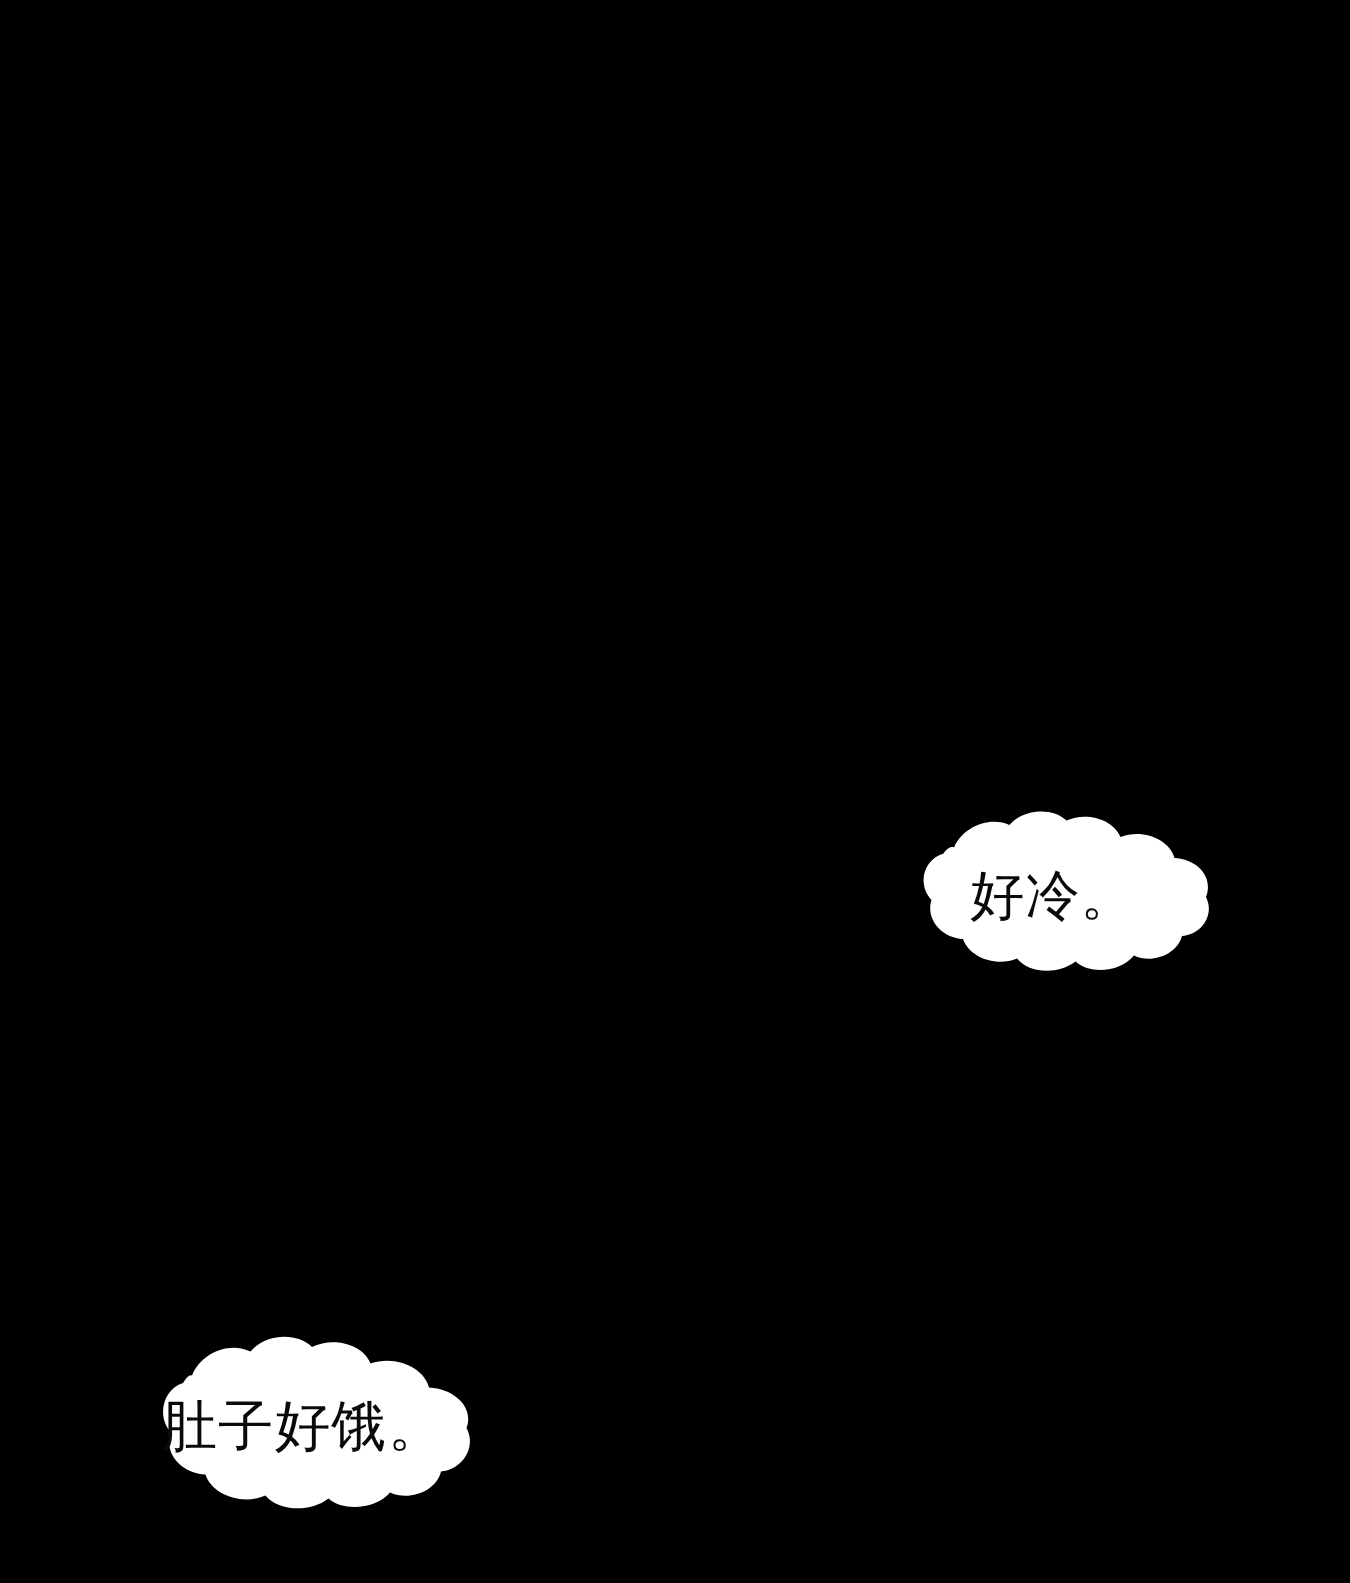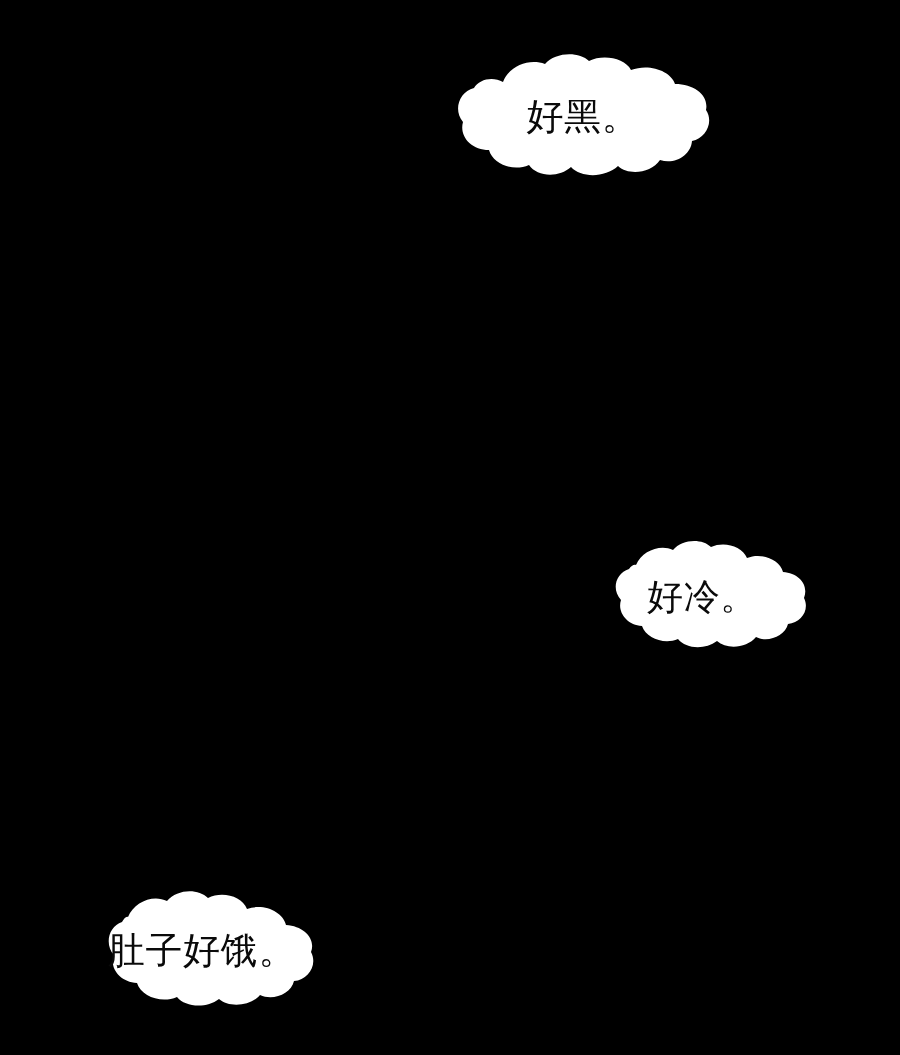--- a/index.html
+++ b/index.html
@@ -74,42 +74,20 @@
 
   
   #bubble-hungry { left: 84px; top: 888px; width: 236px; height: 126px; }
   #bubble-hungry .bubble-text { font-size: 37px; }
 </style>
 </head>
 <body>
 
 <div id="panel">
 
-  <div class="bubble" id="bubble-dark">
-    <svg viewBox="0 0 256 130" preserveAspectRatio="none">
-      <path fill="#ffffff" d="
-        M 48 30
-        C 54 14, 74 6, 90 12
-        C 100 0, 124 -1, 134 9
-        C 148 2, 170 6, 176 18
-        C 194 11, 216 19, 220 32
-        C 240 32, 254 44, 251 58
-        C 259 70, 251 86, 237 89
-        C 236 103, 220 113, 205 108
-        C 196 121, 174 124, 163 114
-        C 150 126, 126 126, 116 115
-        C 104 126, 82 125, 74 113
-        C 58 120, 38 112, 34 98
-        C 16 98, 4 84, 8 70
-        C -2 58, 4 40, 19 36
-        C 24 27, 38 24, 48 30
-        Z"></path>
-    </svg>
-    <div class="bubble-text">好黑。</div>
-  </div>
 
 
   <div class="bubble" id="bubble-hungry">
     <svg viewBox="0 0 236 126" preserveAspectRatio="none">
       <path fill="#ffffff" d="
         M 44 29
         C 50 14, 69 6, 83 13
         C 93 1, 114 0, 124 10
         C 138 3, 158 8, 163 21
         C 180 15, 199 24, 202 37

